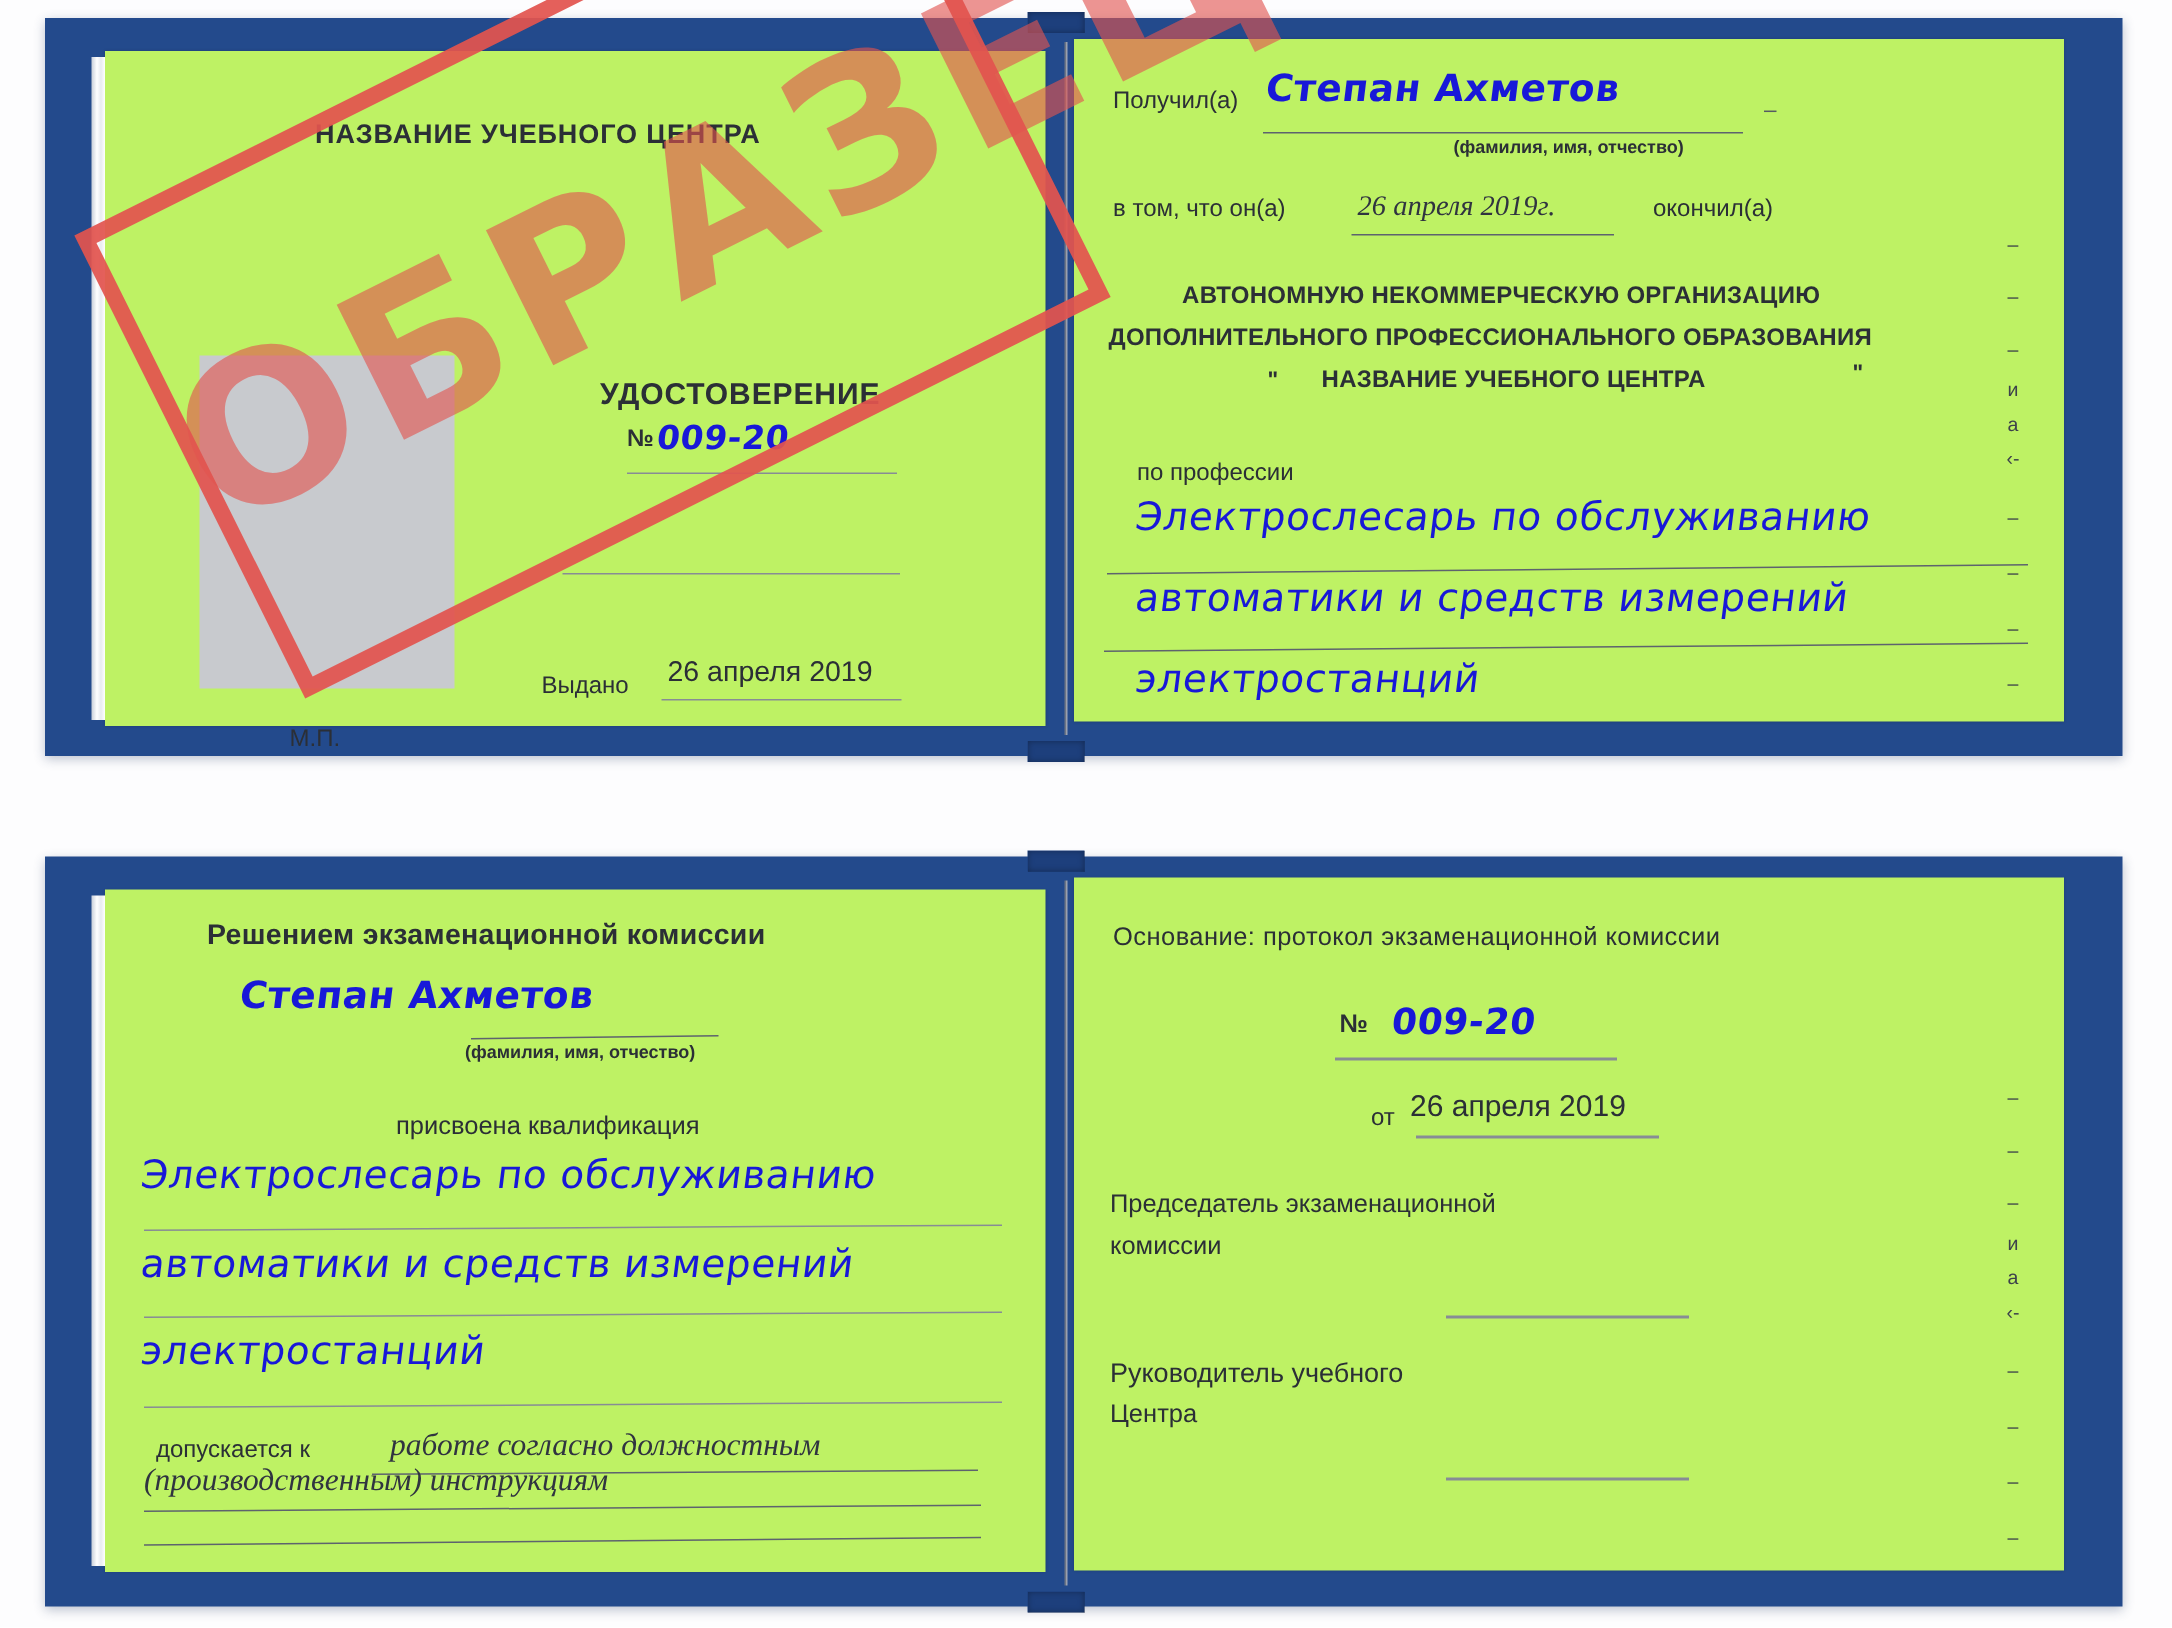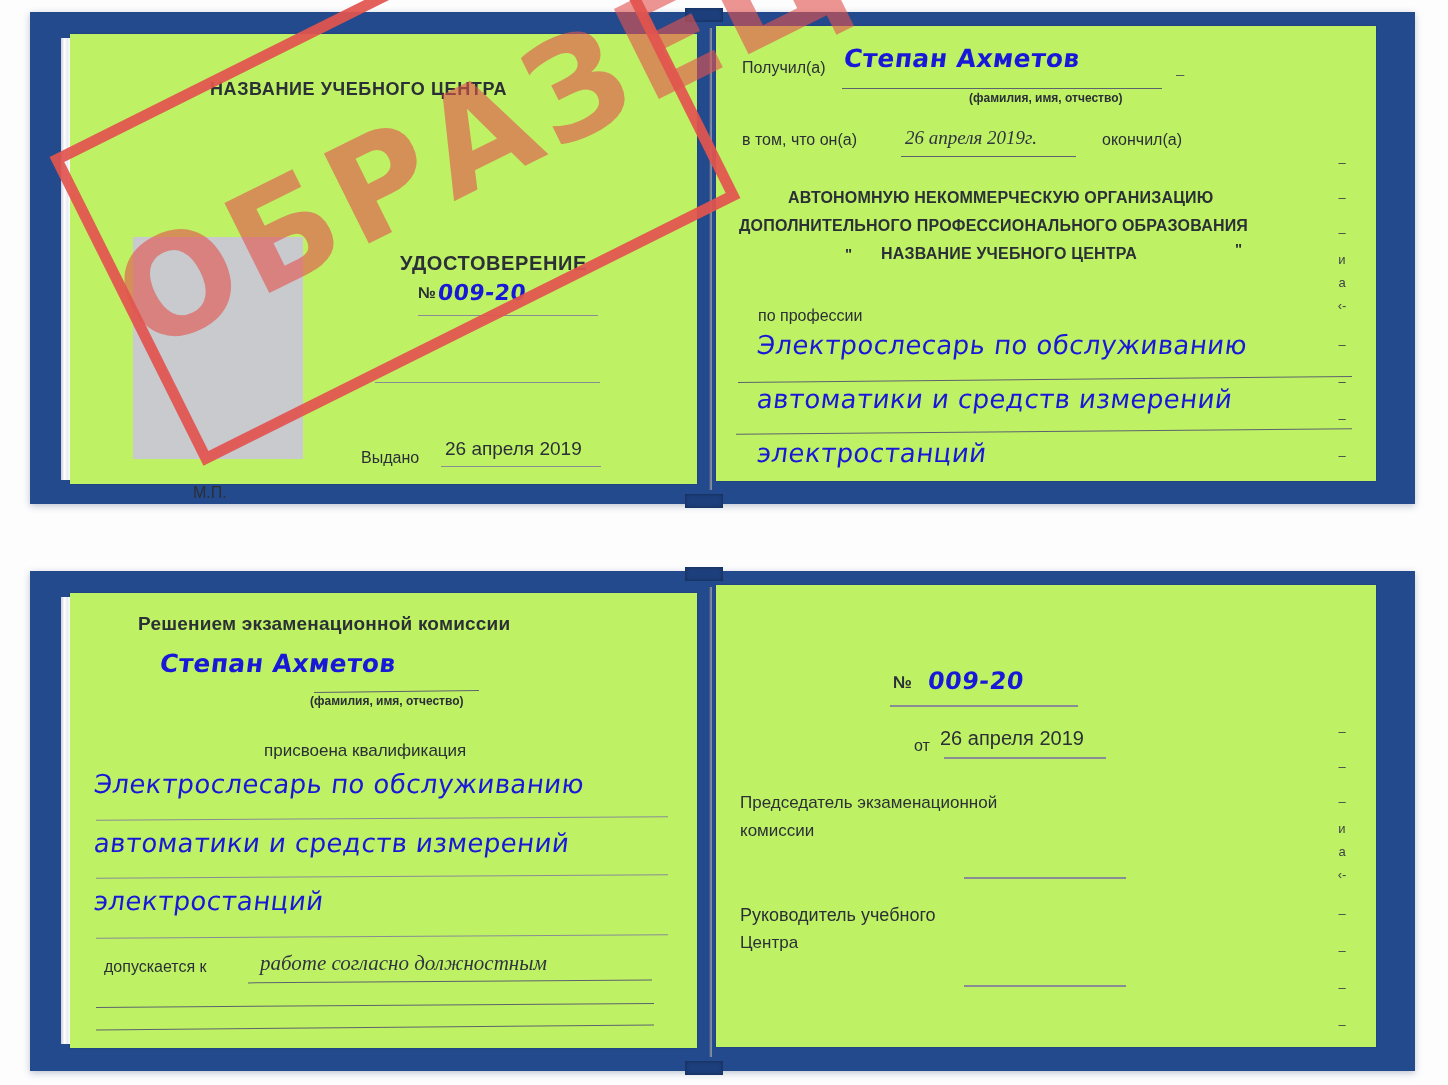--- a/index.html
+++ b/index.html
@@ -215,25 +215,27 @@
 
       <span class="t hand" style="left:24px; top:235px; font-size:26px;">автоматики и средств измерений</span>
       <div class="rule" style="left:26px; top:283px; width:572px; transform:rotate(-0.35deg);"></div>
 
       <span class="t hand" style="left:24px; top:293px; font-size:26px;">электростанций</span>
       <div class="rule" style="left:26px; top:343px; width:572px; transform:rotate(-0.35deg);"></div>
 
       <span class="t sans" style="left:34px; top:365px; font-size:16px;">допускается к</span>
       <span class="t ital" style="left:190px; top:358px; font-size:21px;">работе согласно должностным</span>
       <div class="rule dark" style="left:178px; top:388px; width:404px; transform:rotate(-0.4deg);"></div>
+      <span class="t ital" style="left:26px; top:381px; font-size:21px;">(производственным) инструкциям</span>
       <div class="rule dark" style="left:26px; top:412px; width:558px; transform:rotate(-0.4deg);"></div>
       <div class="rule dark" style="left:26px; top:434px; width:558px; transform:rotate(-0.5deg);"></div>
     </div>
 
     <div class="page right">
+      <span class="t sans" style="left:26px; top:30px; font-size:17px; letter-spacing:.3px;">Основание: протокол экзаменационной комиссии</span>
 
       <span class="t sans" style="left:177px; top:88px; font-size:17px; font-weight:700;">№</span>
       <span class="t hand" style="left:212px; top:82px; font-size:24px; font-weight:700;">009-20</span>
       <div class="rule" style="left:174px; top:120px; width:188px; height:2px;"></div>
 
       <span class="t sans" style="left:198px; top:152px; font-size:16px;">от</span>
       <span class="t sans" style="left:224px; top:142px; font-size:20px;">26 апреля 2019</span>
       <div class="rule" style="left:228px; top:172px; width:162px; height:2px;"></div>
 
       <span class="t sans" style="left:24px; top:208px; font-size:17px;">Председатель экзаменационной</span>

